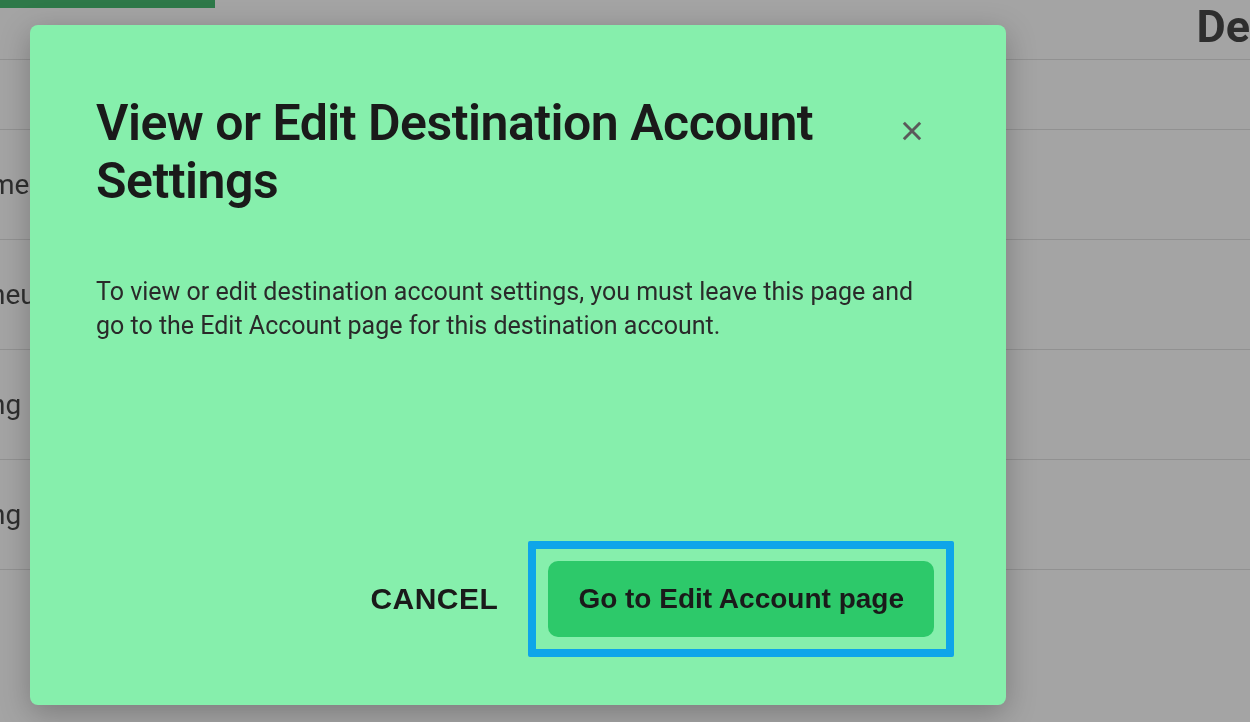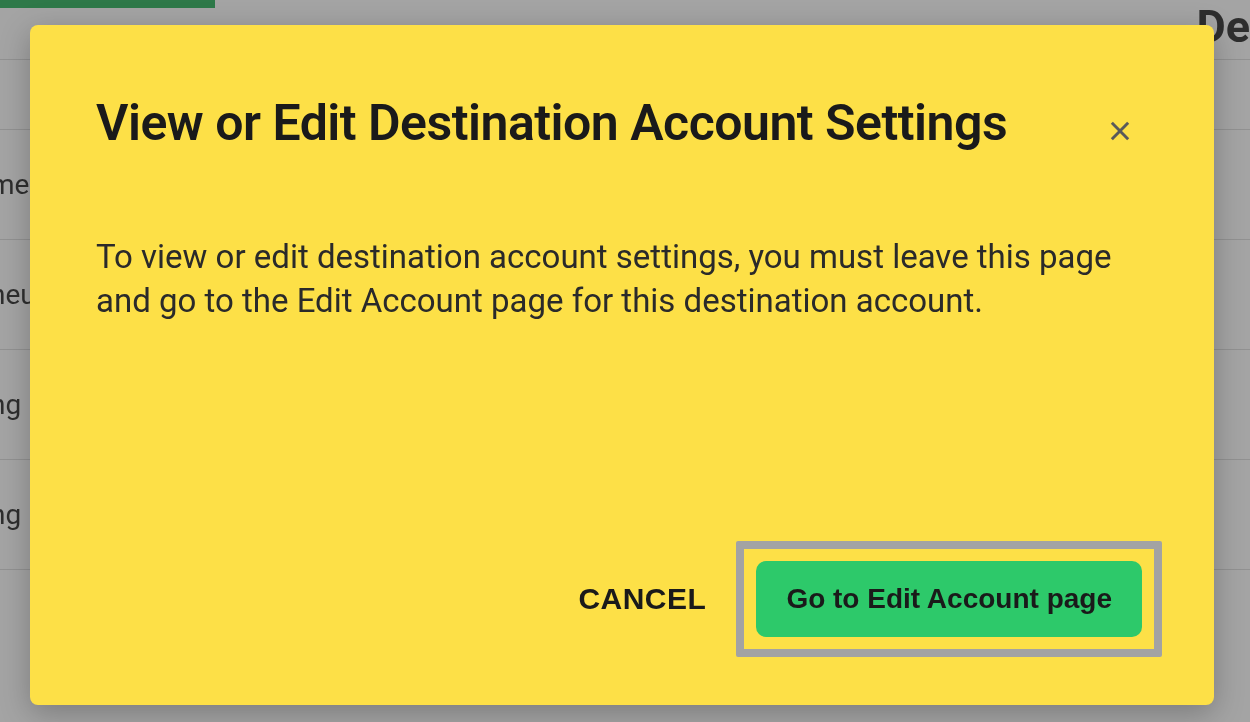--- a/index.html
+++ b/index.html
@@ -57,23 +57,23 @@
     }
     .overlay {
       position: absolute;
       inset: 0;
       background: rgba(90, 90, 90, 0.35);
     }
     .modal {
       position: absolute;
       left: 30px;
       top: 25px;
-      width: 1184px;
+      width: 976px;
       height: 680px;
-      background: #fde047;
+      background: #86efac;
       border-radius: 8px;
       box-shadow: 0 8px 30px rgba(0,0,0,0.25);
       padding: 70px 66px 48px 66px;
     }
     .modal-title {
       font-size: 50px;
       font-weight: 600;
       color: #1a1a1a;
       letter-spacing: -0.5px;
       line-height: 1.15;
@@ -90,22 +90,22 @@
       cursor: pointer;
       color: #5a5a5a;
     }
     .close-btn svg {
       width: 28px;
       height: 28px;
       stroke: #5a5a5a;
       stroke-width: 2.5;
     }
     .modal-body {
-      margin-top: 82px;
-      font-size: 33px;
+      margin-top: 65px;
+      font-size: 25px;
       color: #2a2a2a;
       line-height: 1.35;
     }
     .modal-body p + p {
       margin-top: 45px;
     }
     .modal-actions {
       position: absolute;
       bottom: 48px;
       right: 52px;
@@ -117,21 +117,21 @@
       font-size: 30px;
       font-weight: 700;
       color: #1a1a1a;
       letter-spacing: 0.5px;
       background: none;
       border: none;
       cursor: pointer;
       padding: 20px 8px;
     }
     .highlight-box {
-      border: 8px solid #a3a3a3;
+      border: 8px solid #0ea5e9;
       padding: 12px 12px;
       border-radius: 2px;
     }
     .primary-btn {
       background: #2dc96a;
       color: #1a1a1a;
       font-size: 28px;
       font-weight: 600;
       border: none;
       border-radius: 10px;

